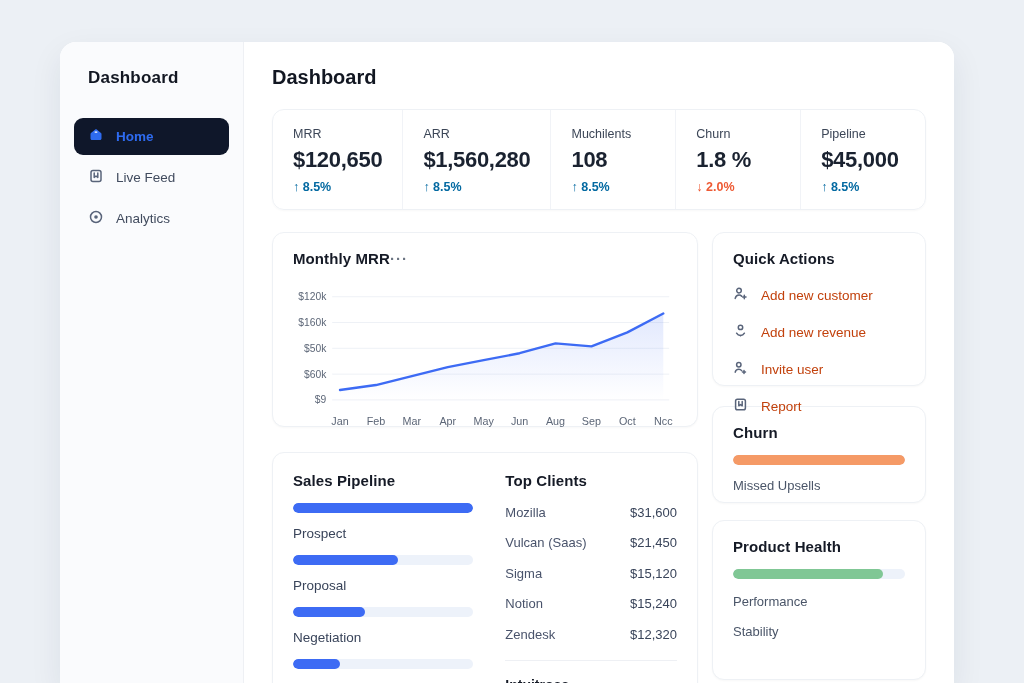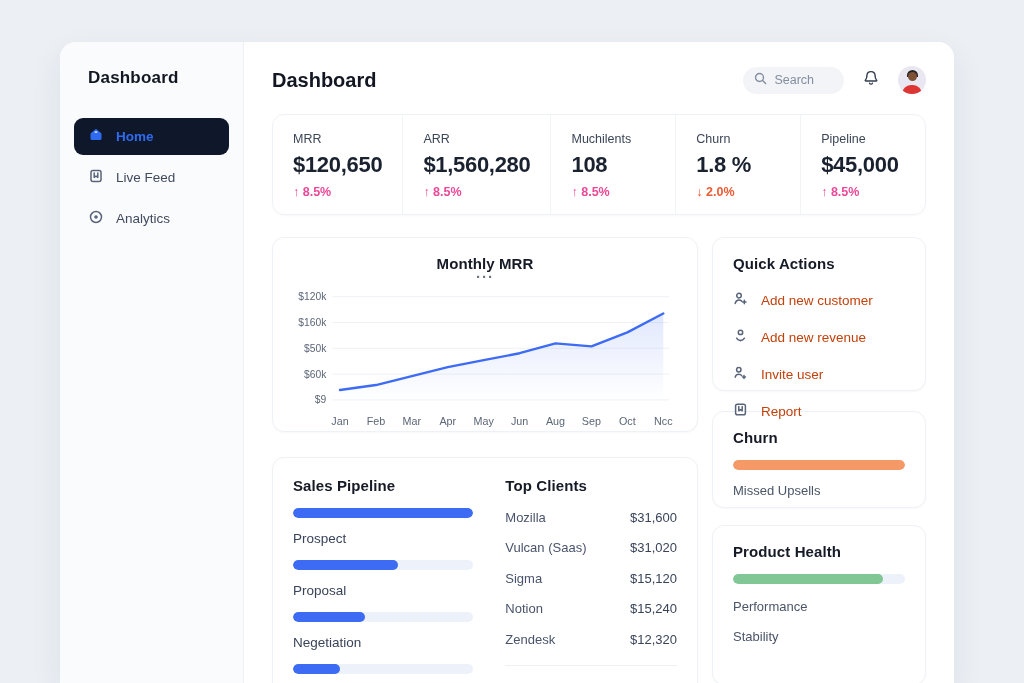--- a/index.html
+++ b/index.html
@@ -46,34 +46,34 @@
   
   .kpi-card{
     display:flex; border:1px solid #eef1f5; border-radius:12px;
     box-shadow:0 1px 2px rgba(16,24,40,.03); margin-bottom:22px;
   }
   .kpi{ flex:1; padding:17px 20px 15px 20px;}
   .kpi + .kpi{ border-left:1px solid #f1f3f7;}
   .kpi-label{ font-size:12.5px; color:#3c4657; margin-bottom:6px;}
   .kpi-value{ font-size:22px; font-weight:700; color:#1a2230; letter-spacing:-.3px; margin-bottom:7px; white-space:nowrap;}
   .kpi-delta{ font-size:12.5px; font-weight:600;}
-  .kpi-delta.up{ color:#ec4899;}
+  .kpi-delta.up{ color:#0369a1;}
   .kpi-delta.down{ color:#ee5a34;}
   
   .content{ display:flex; gap:14px; align-items:flex-start;}
   .col-left{ flex:1; min-width:0;}
   .col-right{ flex:0 0 214px; width:214px;}
   .card{
     background:#fff; border:1px solid #eef1f5; border-radius:12px;
     box-shadow:0 1px 2px rgba(16,24,40,.03); padding:17px 20px;
   }
   .card-title{ font-size:15px; font-weight:700; color:#151a26; letter-spacing:.1px;}
   
   .chart-card{ height:195px; margin-bottom:25px;}
-  .chart-head{ display:flex; justify-content:flex-start; align-items:center; margin-bottom:5px;flex-direction:column;}
+  .chart-head{ display:flex; justify-content:flex-start; align-items:center; margin-bottom:20px;}
   .more-dots{ color:#6b7482; font-size:15px; font-weight:700; letter-spacing:1px; cursor:pointer; line-height:10px;}
   .chart-wrap svg{ display:block; width:100%; height:146px;}
   
   .qa-card{ height:154px; margin-bottom:20px;}
   .qa-item{ display:flex; align-items:center; gap:13px; margin-top:19px; font-size:13.5px; color:#c2410c; cursor:pointer;}
   .qa-item svg{ flex:0 0 15px;}
   
   .pipeline-card{ min-height:250px; display:flex; gap:32px; padding-bottom:0;}
   .pipe-col{ flex:1.05; min-width:0; padding-top:2px;}
   .clients-col{ flex:1; min-width:0; padding-top:2px;}
@@ -132,42 +132,20 @@
       </span>
       <span>Analytics</span>
     </div>
 
   </aside>
 
   <section class="main">
 
     <div class="header">
       <div class="page-title">Dashboard</div>
-      <div class="header-right">
-        <div class="search-pill">
-          <span>
-            <svg width="13" height="13" viewBox="0 0 13 13">
-                <circle cx="5.5" cy="5.5" r="4" fill="none" stroke="#848e9e" stroke-width="1.4"></circle>
-                <path d="M8.6 8.6 11.6 11.6" stroke="#848e9e" stroke-width="1.4" stroke-linecap="round"></path>
-              </svg>
-          </span>
-          <span>Search</span>
-        </div>
-        <span>
-          <svg width="18" height="18" viewBox="0 0 18 18">
-              <path class="icon-stroke" style="stroke:#333d4e;stroke-width:1.4" d="M9 2.6c-2.5 0-4.1 1.9-4.1 4.2 0 2.9-1 3.8-1.6 4.5-.2.3 0 .7.4.7h10.6c.4 0 .6-.4.4-.7-.6-.7-1.6-1.6-1.6-4.5 0-2.3-1.6-4.2-4.1-4.2z"></path>
-              <path class="icon-stroke" style="stroke:#333d4e;stroke-width:1.4" d="M7.6 14.2a1.5 1.5 0 0 0 2.8 0"></path>
-            </svg>
-        </span>
-        <div class="avatar">
-          <span class="hair"></span>
-          <span class="head"></span>
-          <span class="shirt"></span>
-        </div>
-      </div>
     </div>
 
     <div class="kpi-card">
       <div class="kpi">
         <div class="kpi-label">MRR</div>
         <div class="kpi-value">$120,650</div>
         <div class="kpi-delta up"><span>↑</span> <span>8.5%</span></div>
       </div>
       <div class="kpi">
         <div class="kpi-label">ARR</div>
@@ -260,21 +238,21 @@
 
           <div class="clients-col">
             <div class="card-title">Top Clients</div>
 
             <div class="client-row">
               <span class="client-name">Mozilla</span>
               <span class="client-value">$31,600</span>
             </div>
             <div class="client-row">
               <span class="client-name">Vulcan (Saas)</span>
-              <span class="client-value">$31,020</span>
+              <span class="client-value">$21,450</span>
             </div>
             <div class="client-row">
               <span class="client-name">Sigma</span>
               <span class="client-value">$15,120</span>
             </div>
             <div class="client-row">
               <span class="client-name">Notion</span>
               <span class="client-value">$15,240</span>
             </div>
             <div class="client-row">

